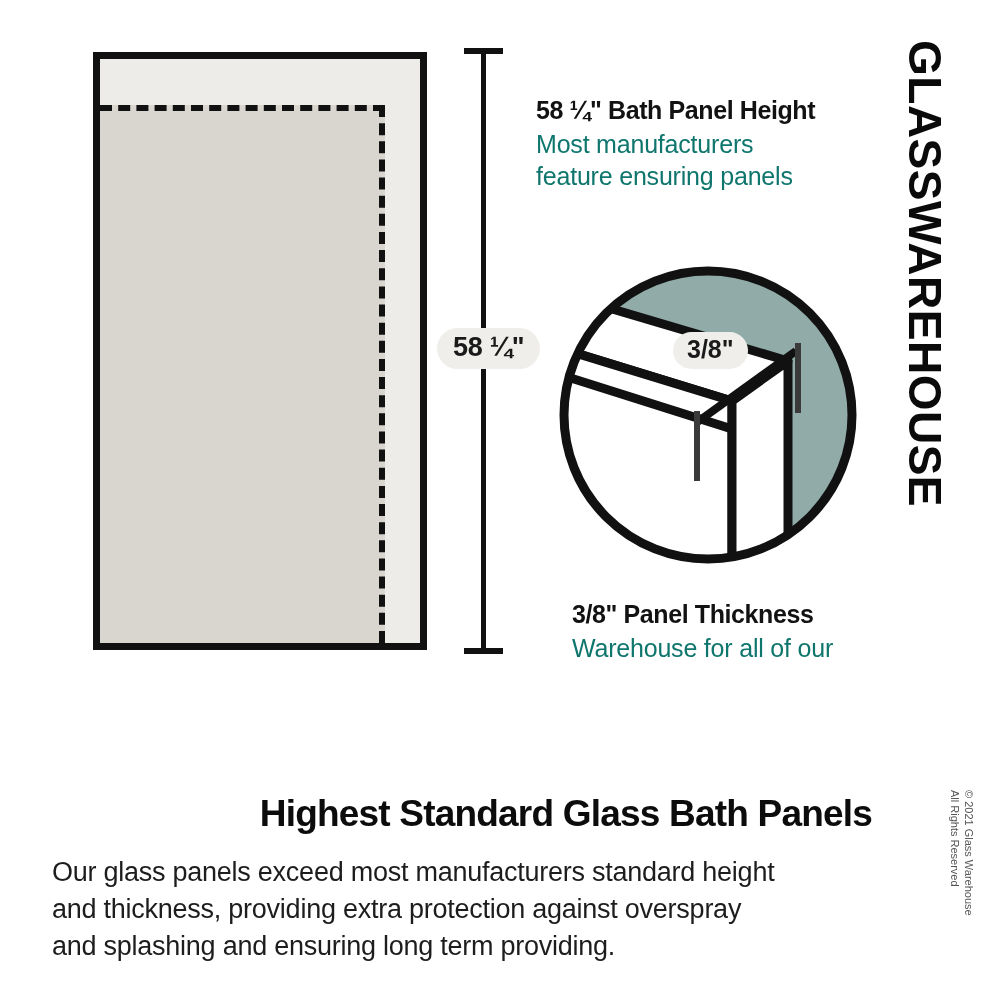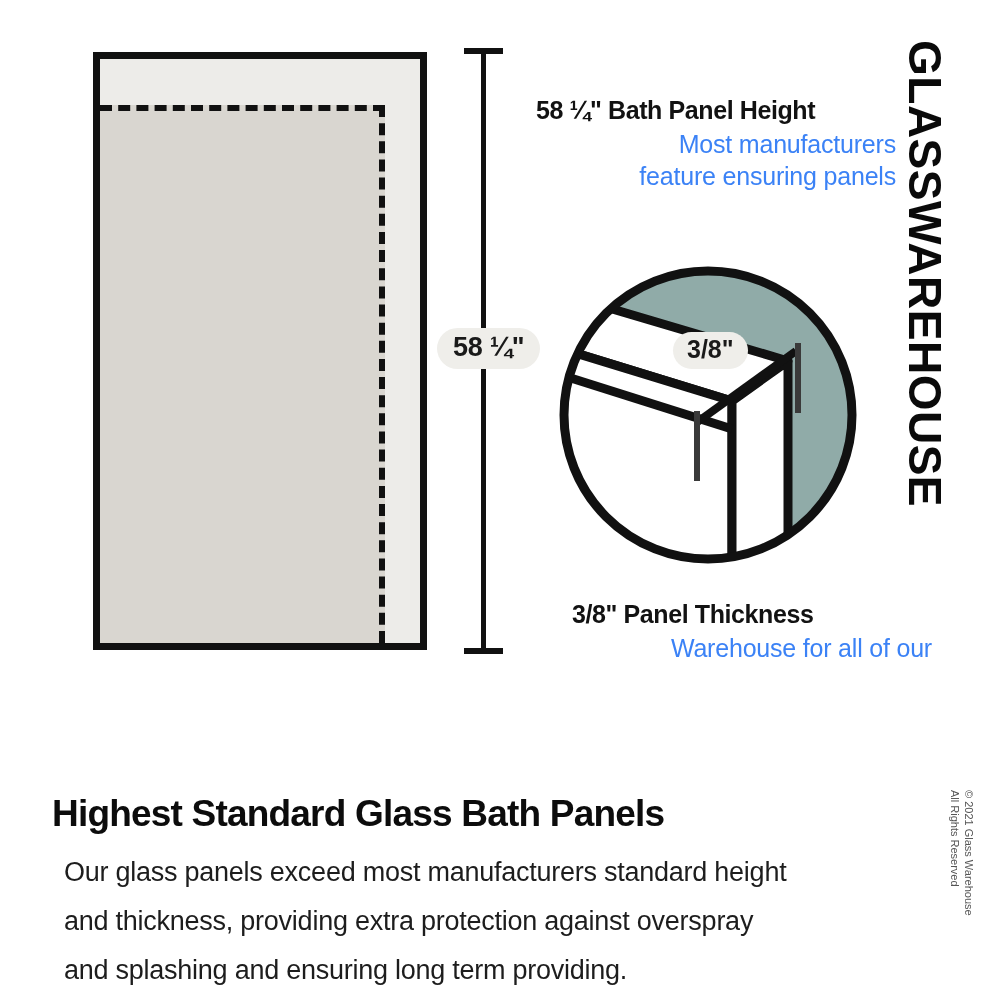--- a/index.html
+++ b/index.html
@@ -120,25 +120,24 @@
     font-size: 25px;
     font-weight: bold;
     letter-spacing: -0.4px;
     color: #121212;
     line-height: 1.12;
     margin: 0 0 4px 0;
   }
   .callout-body {
     font-size: 25px;
     font-weight: normal;
-    color: #3b82f6;
+    color: #0f766e;
     line-height: 1.28;
     margin: 0;
     letter-spacing: -0.2px;
-    text-align: right;
   }
 
   
   .thickness-circle {
     position: absolute;
     left: 556px;
     top: 263px;
     width: 304px;
     height: 304px;
   }
@@ -209,27 +208,28 @@
     top: 795px;
     width: 820px;
   }
   .bottom-heading {
     font-size: 37px;
     font-weight: bold;
     letter-spacing: -0.8px;
     color: #0c0c0c;
     margin: 0 0 20px 0;
     line-height: 1.05;
+    text-align: right;
   }
   .bottom-body {
     font-size: 27px;
     font-weight: normal;
     color: #1d1d1d;
     line-height: 1.38;
-    margin: 12px;
+    margin: 0;
     letter-spacing: -0.25px;
   }
 </style>
 </head>
 <body>
 
 <div class="stage">
 
   <div class="panel-diagram">
     <div class="panel-outer"></div>

